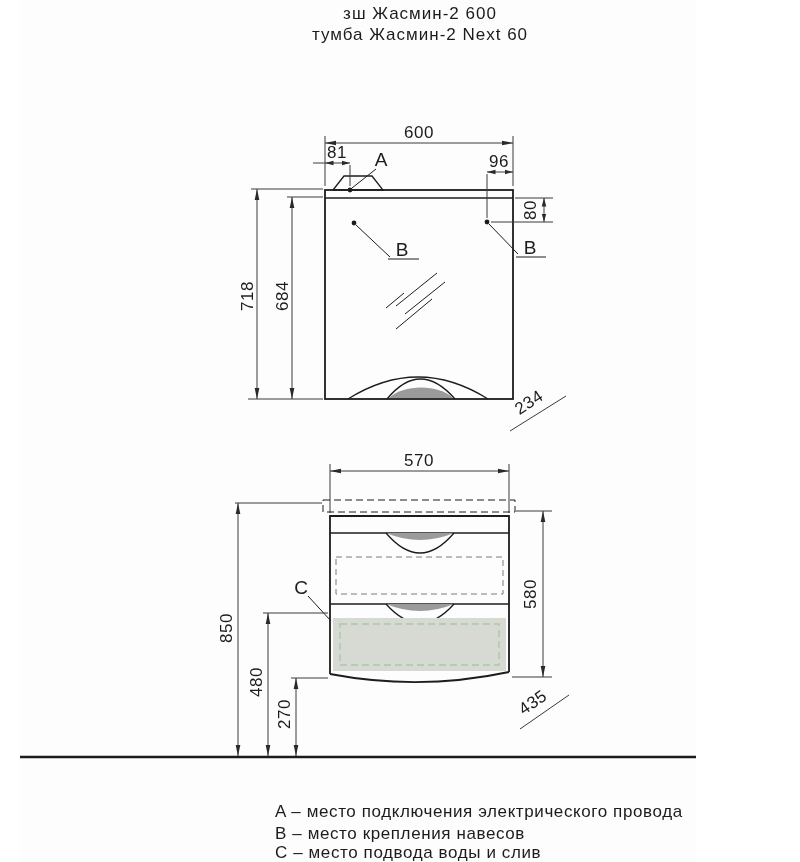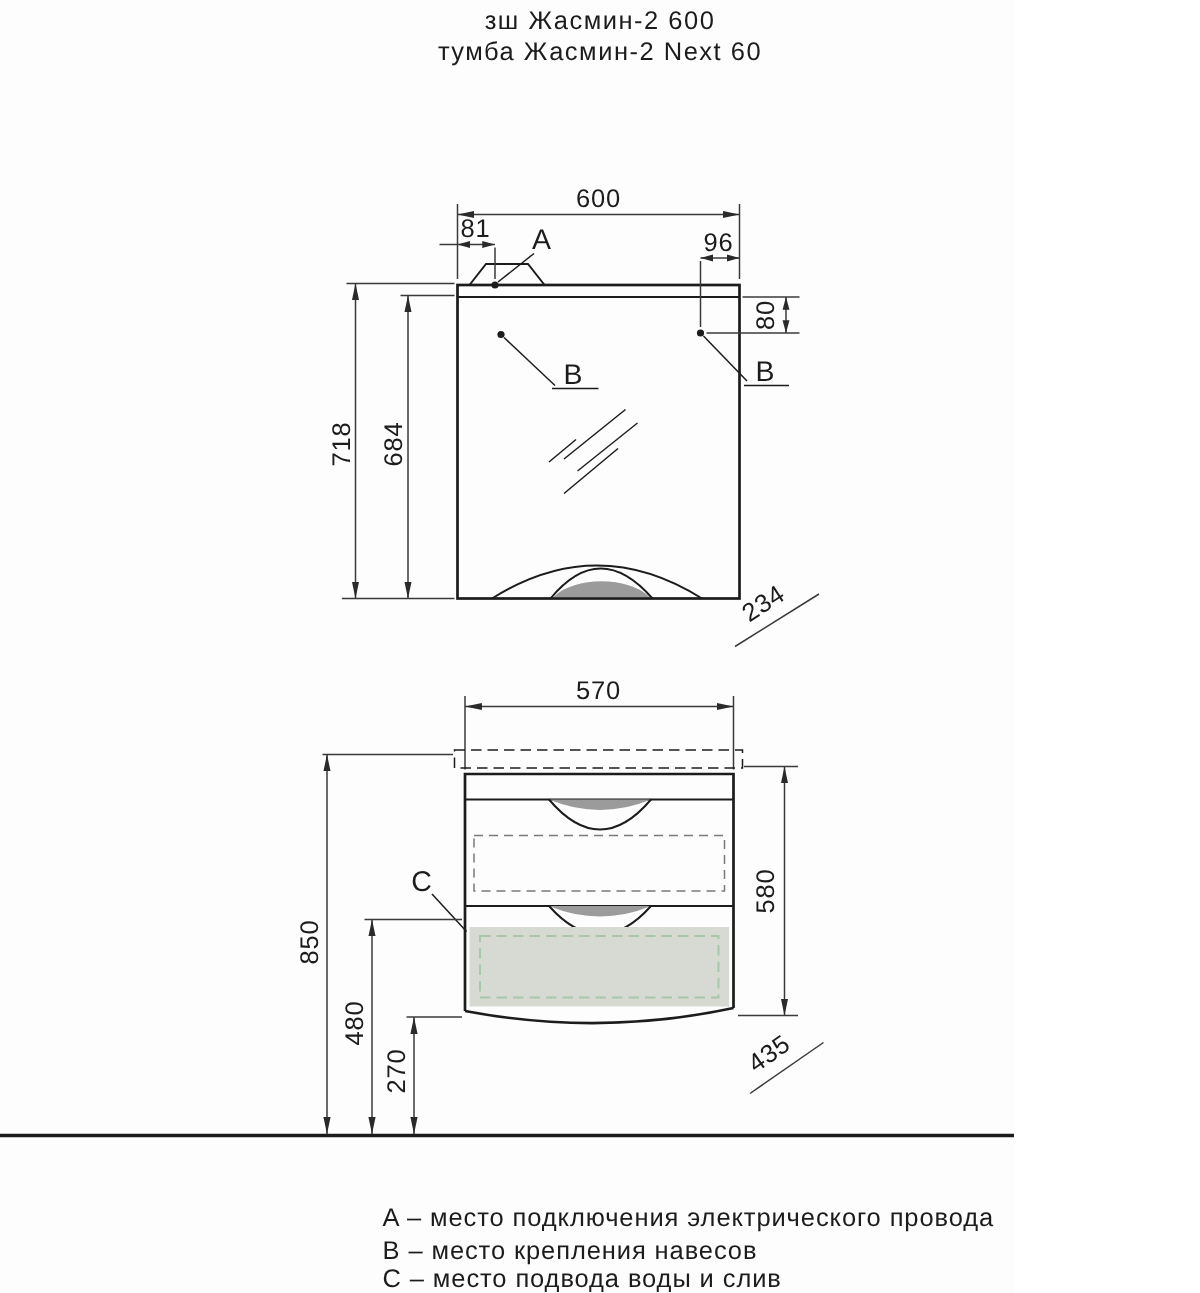--- a/index.html
+++ b/index.html
@@ -1,17 +1,17 @@
 <!DOCTYPE html>
 <html style="--bg: #fdfdfd; --line: #1c1c1c; --dim: #3a3a3a; --text: #1c1c1c; --handle-gray: #9b9b9b; --drawer-fill: #d7d9d3; --drawer-dash: #a8c7a8;"><head>
 <meta charset="utf-8">
 <style>
   html,body{margin:0;padding:0;background:#fff;}
   .page{position:relative;width:676px;height:862px;background:var(--bg,#fdfdfd);
-        font-family:"Liberation Sans",sans-serif;overflow:hidden;}
+        font-family:"Liberation Sans",sans-serif;overflow:hidden;margin-left:20px;}
   svg text{fill:var(--text,#1c1c1c);}
   .t-title{font-size:17px;letter-spacing:1px;}
   .t-dim{font-size:17px;letter-spacing:0.5px;}
   .t-lbl{font-size:19px;}
   .t-leg{font-size:17px;letter-spacing:0.6px;}
   .obj{stroke:var(--line,#1c1c1c);stroke-width:1.8;fill:none;}
   .obj2{stroke:var(--line,#1c1c1c);stroke-width:1.3;fill:none;}
   .thin{stroke:var(--line,#1c1c1c);stroke-width:1;fill:none;}
   .dim{stroke:var(--dim,#3a3a3a);stroke-width:1;fill:none;}
   .dash-dark{stroke-dasharray:7 4;}

